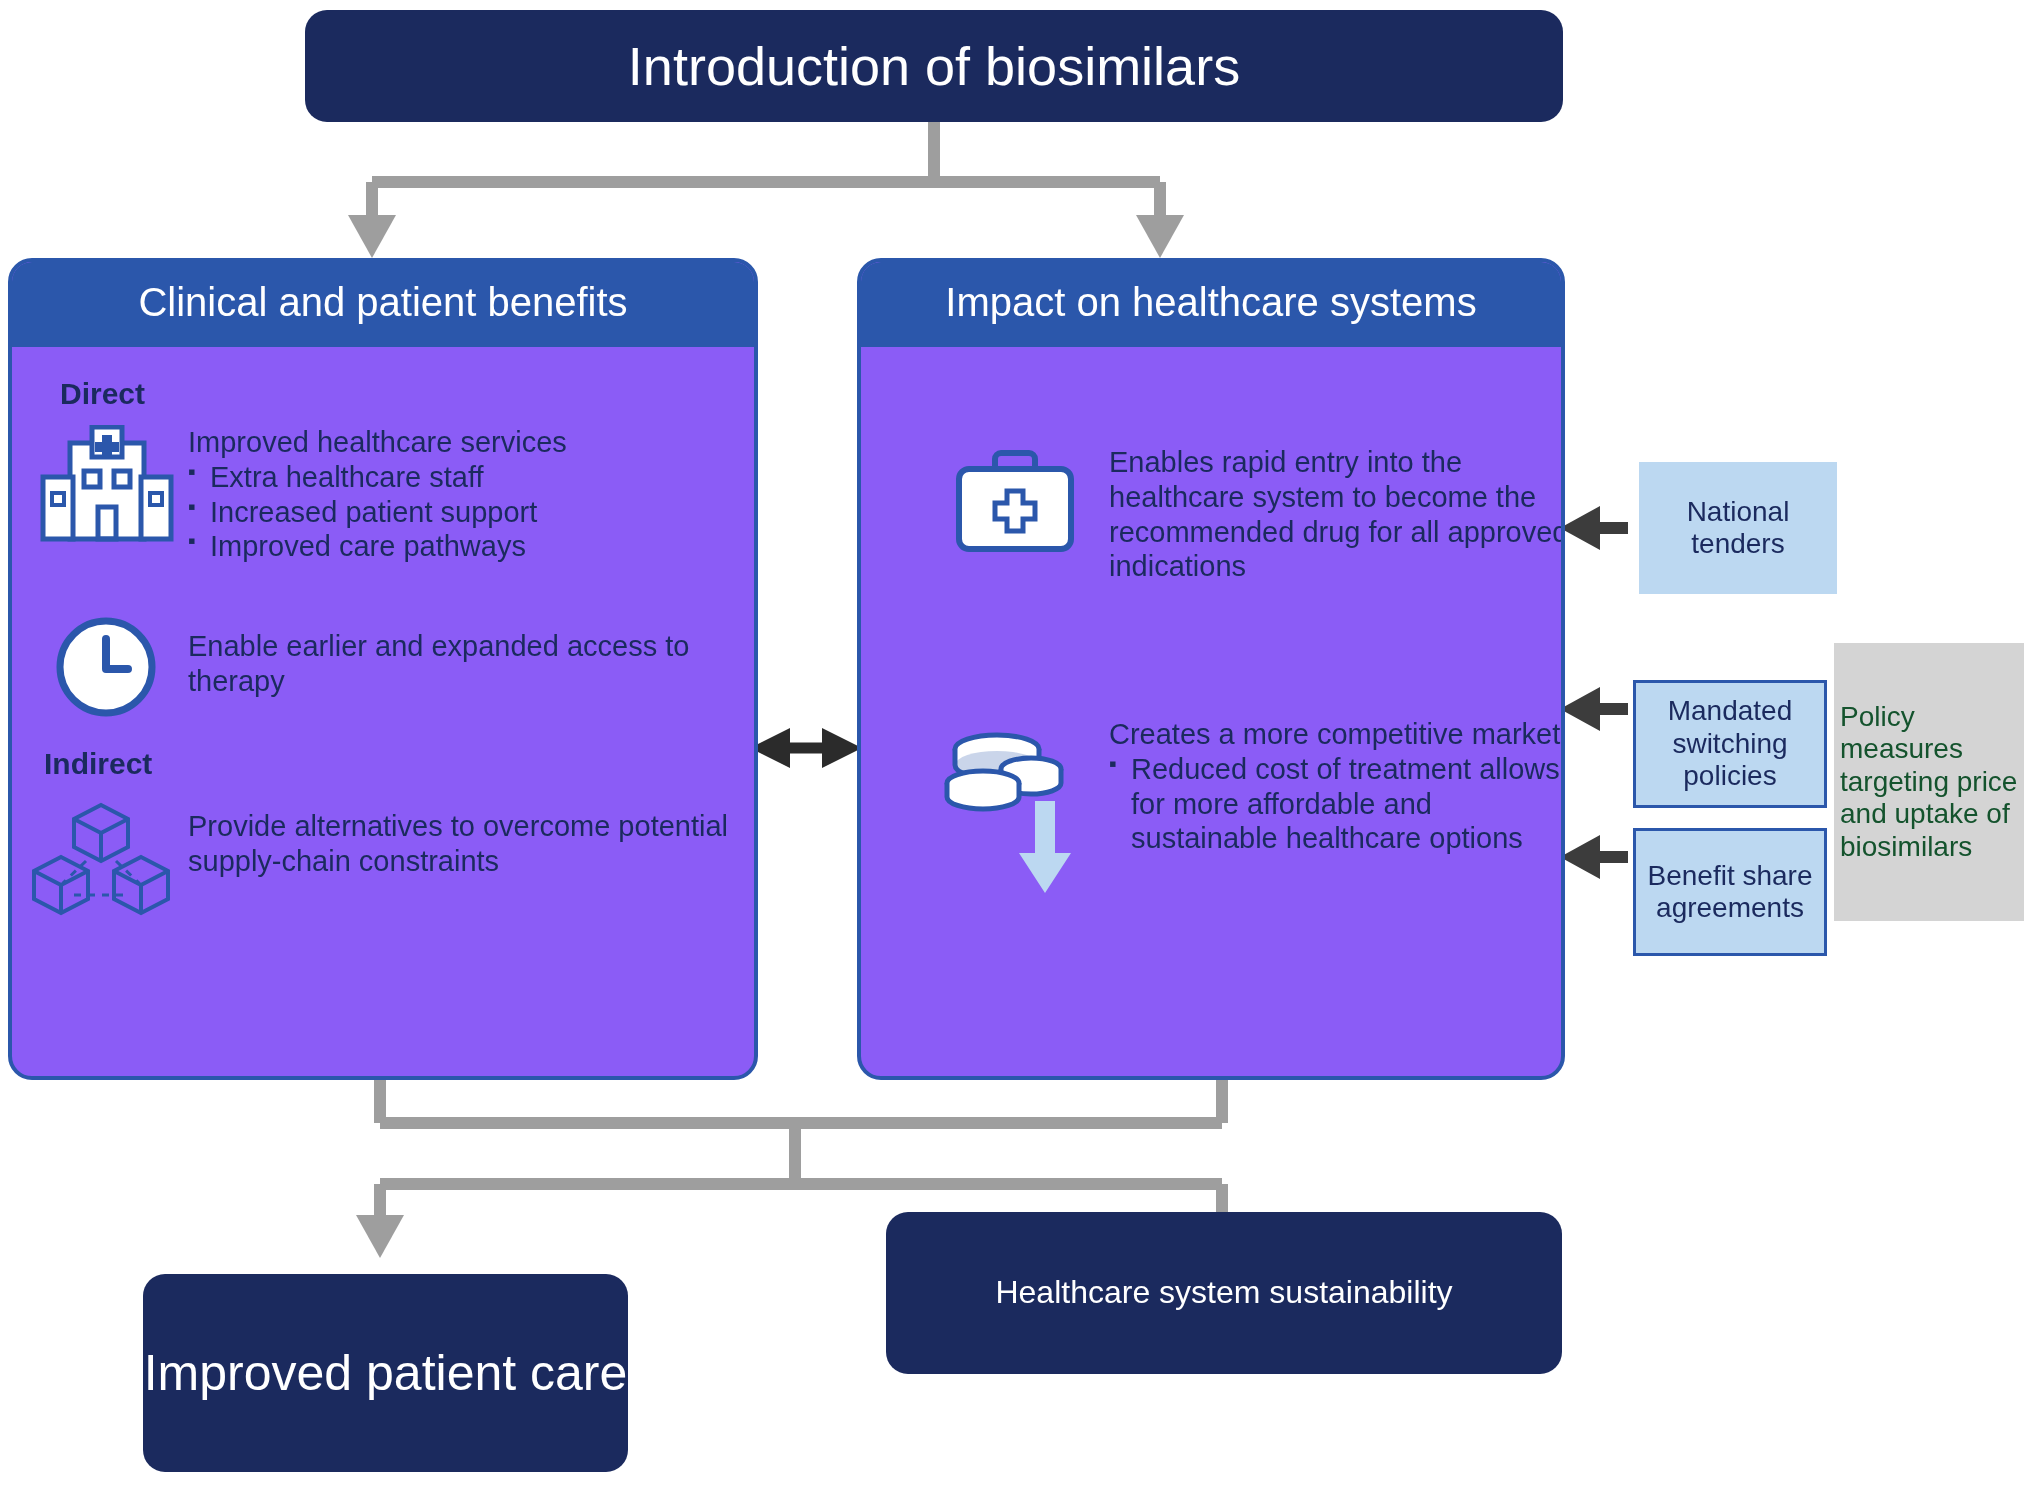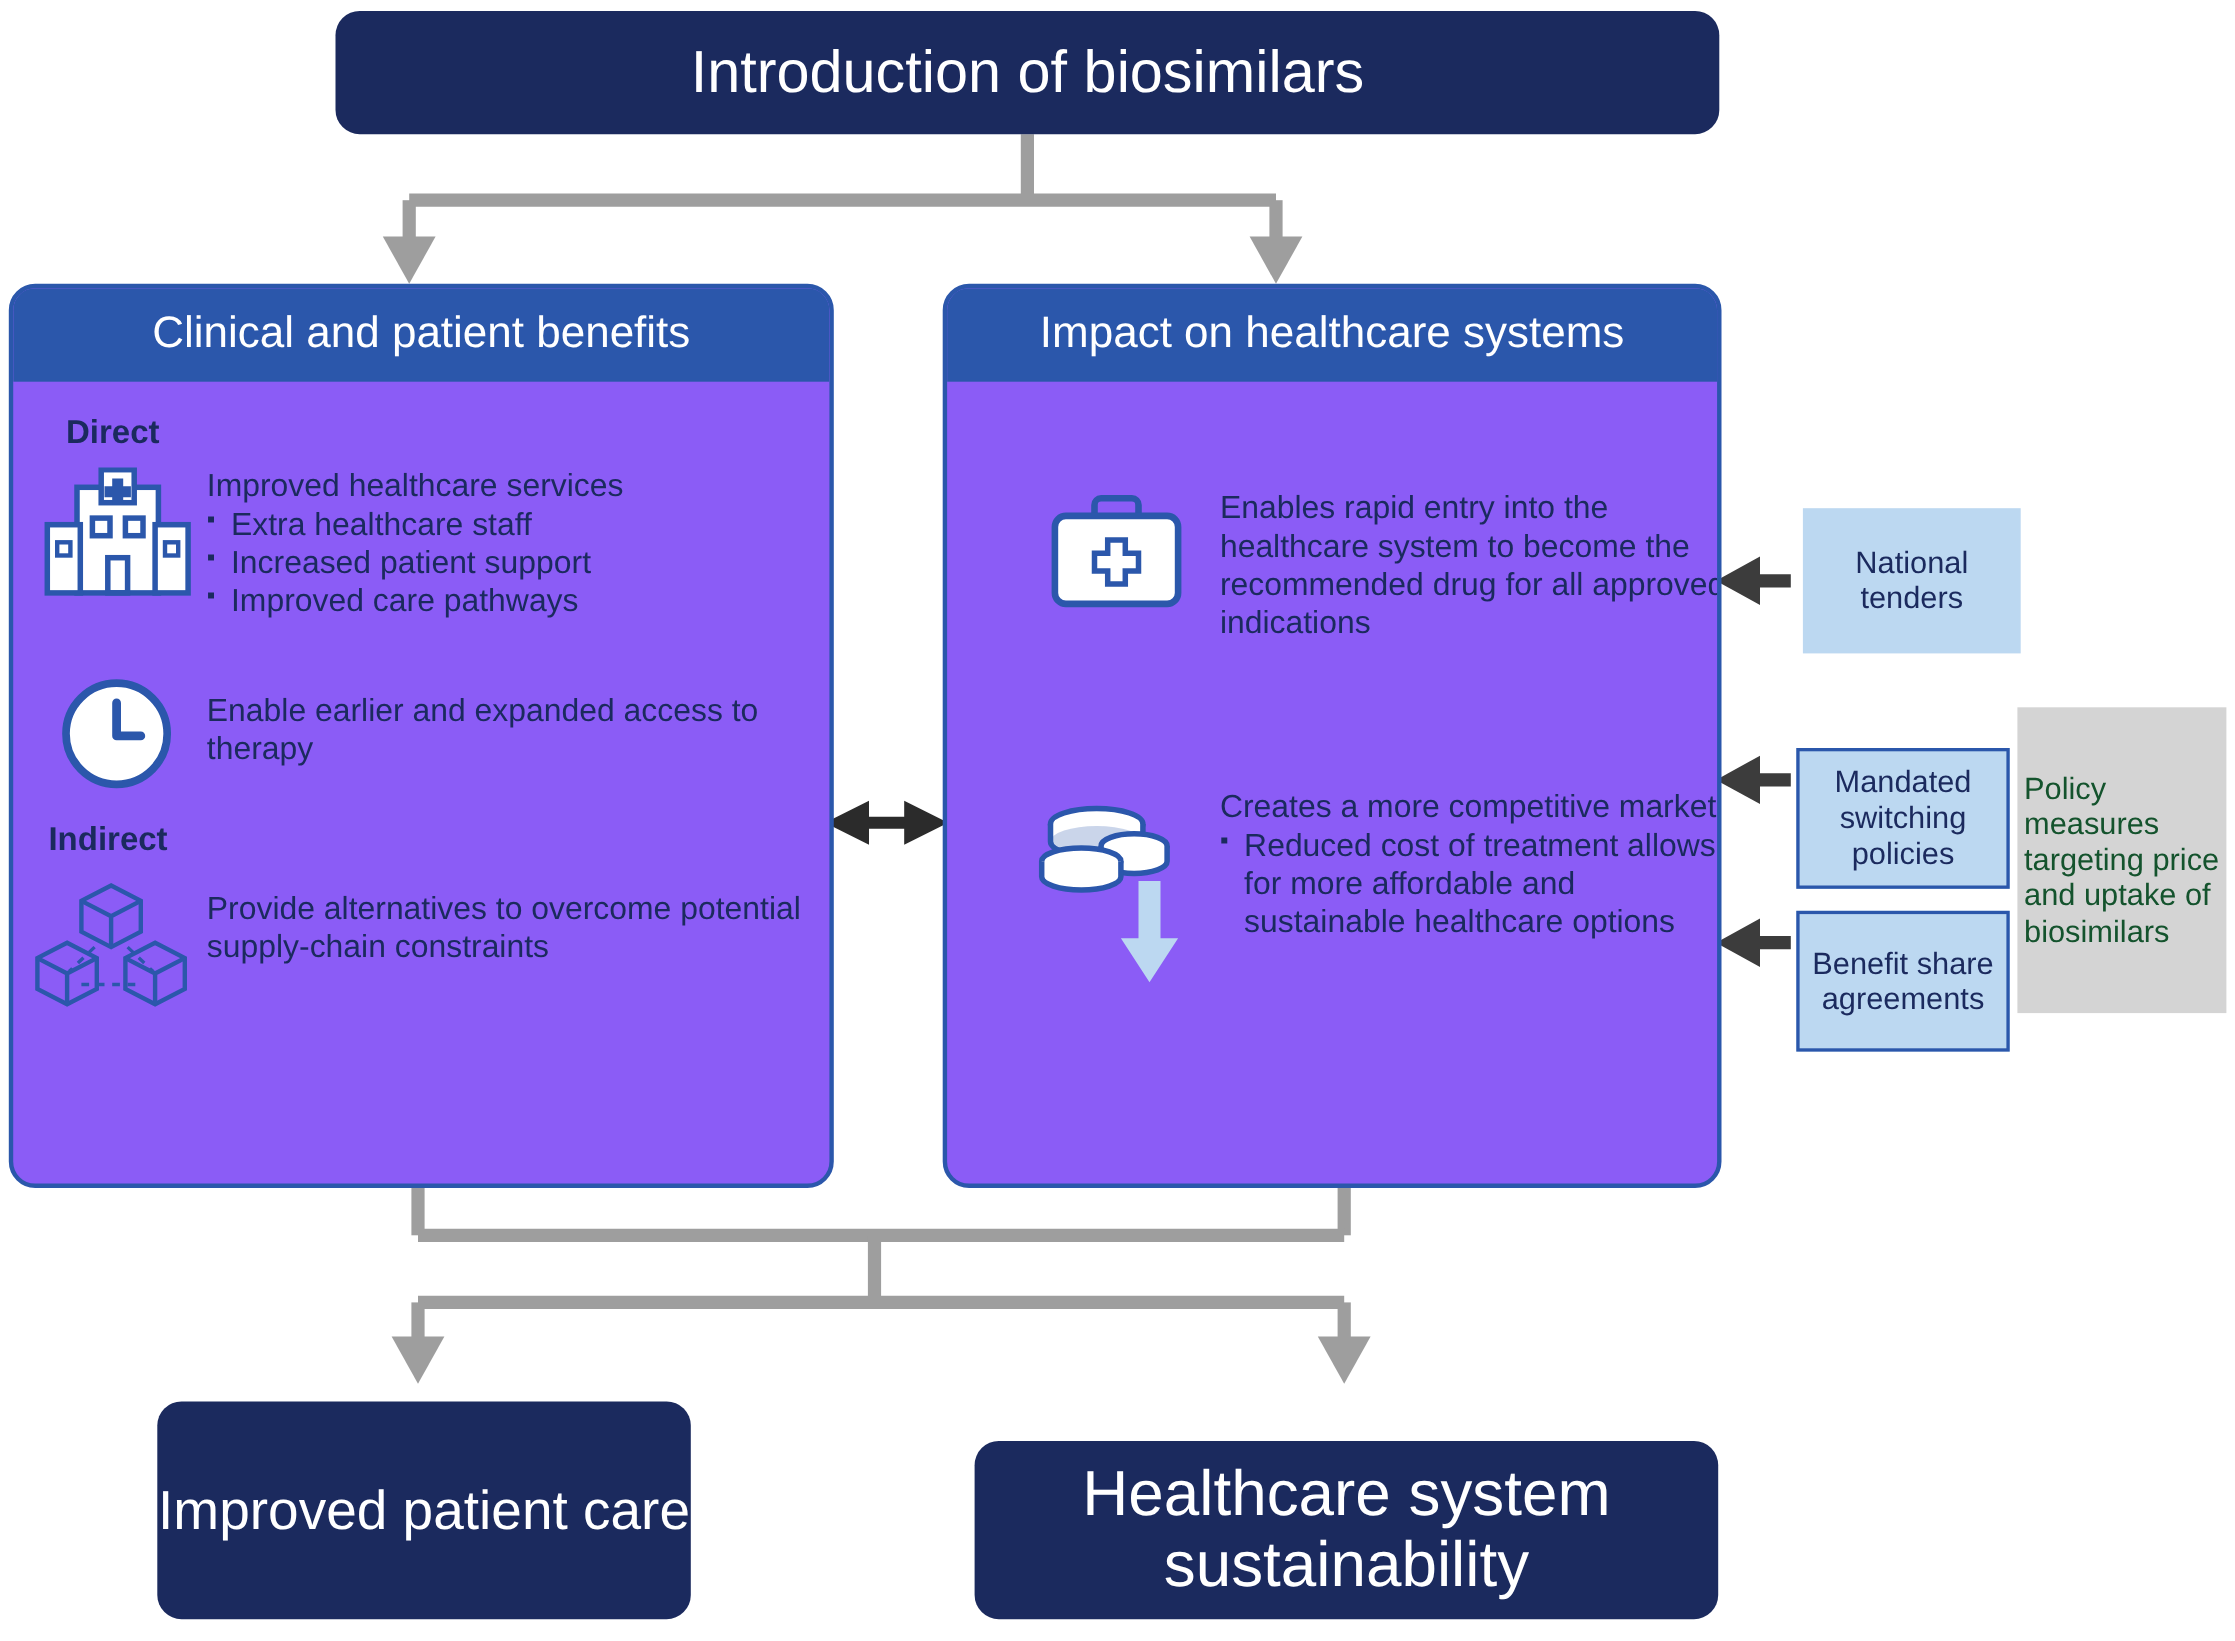--- a/index.html
+++ b/index.html
@@ -33,22 +33,22 @@
   }
   #top-box {
     left: 305px; top: 10px; width: 1258px; height: 112px;
     font-size: 54px;
   }
   #bottom-left-box {
     left: 143px; top: 1274px; width: 485px; height: 198px;
     font-size: 50px;
   }
   #bottom-right-box {
-    left: 886px; top: 1310px; width: 676px; height: 162px;
-    font-size: 58px;
+    left: 886px; top: 1212px; width: 676px; height: 162px;
+    font-size: 32px;
   }
 
   
   .panel {
     border: 4px solid #2b57ab;
     border-radius: 24px;
     background: #8b5cf6;
     overflow: hidden;
   }
   .panel-header {

